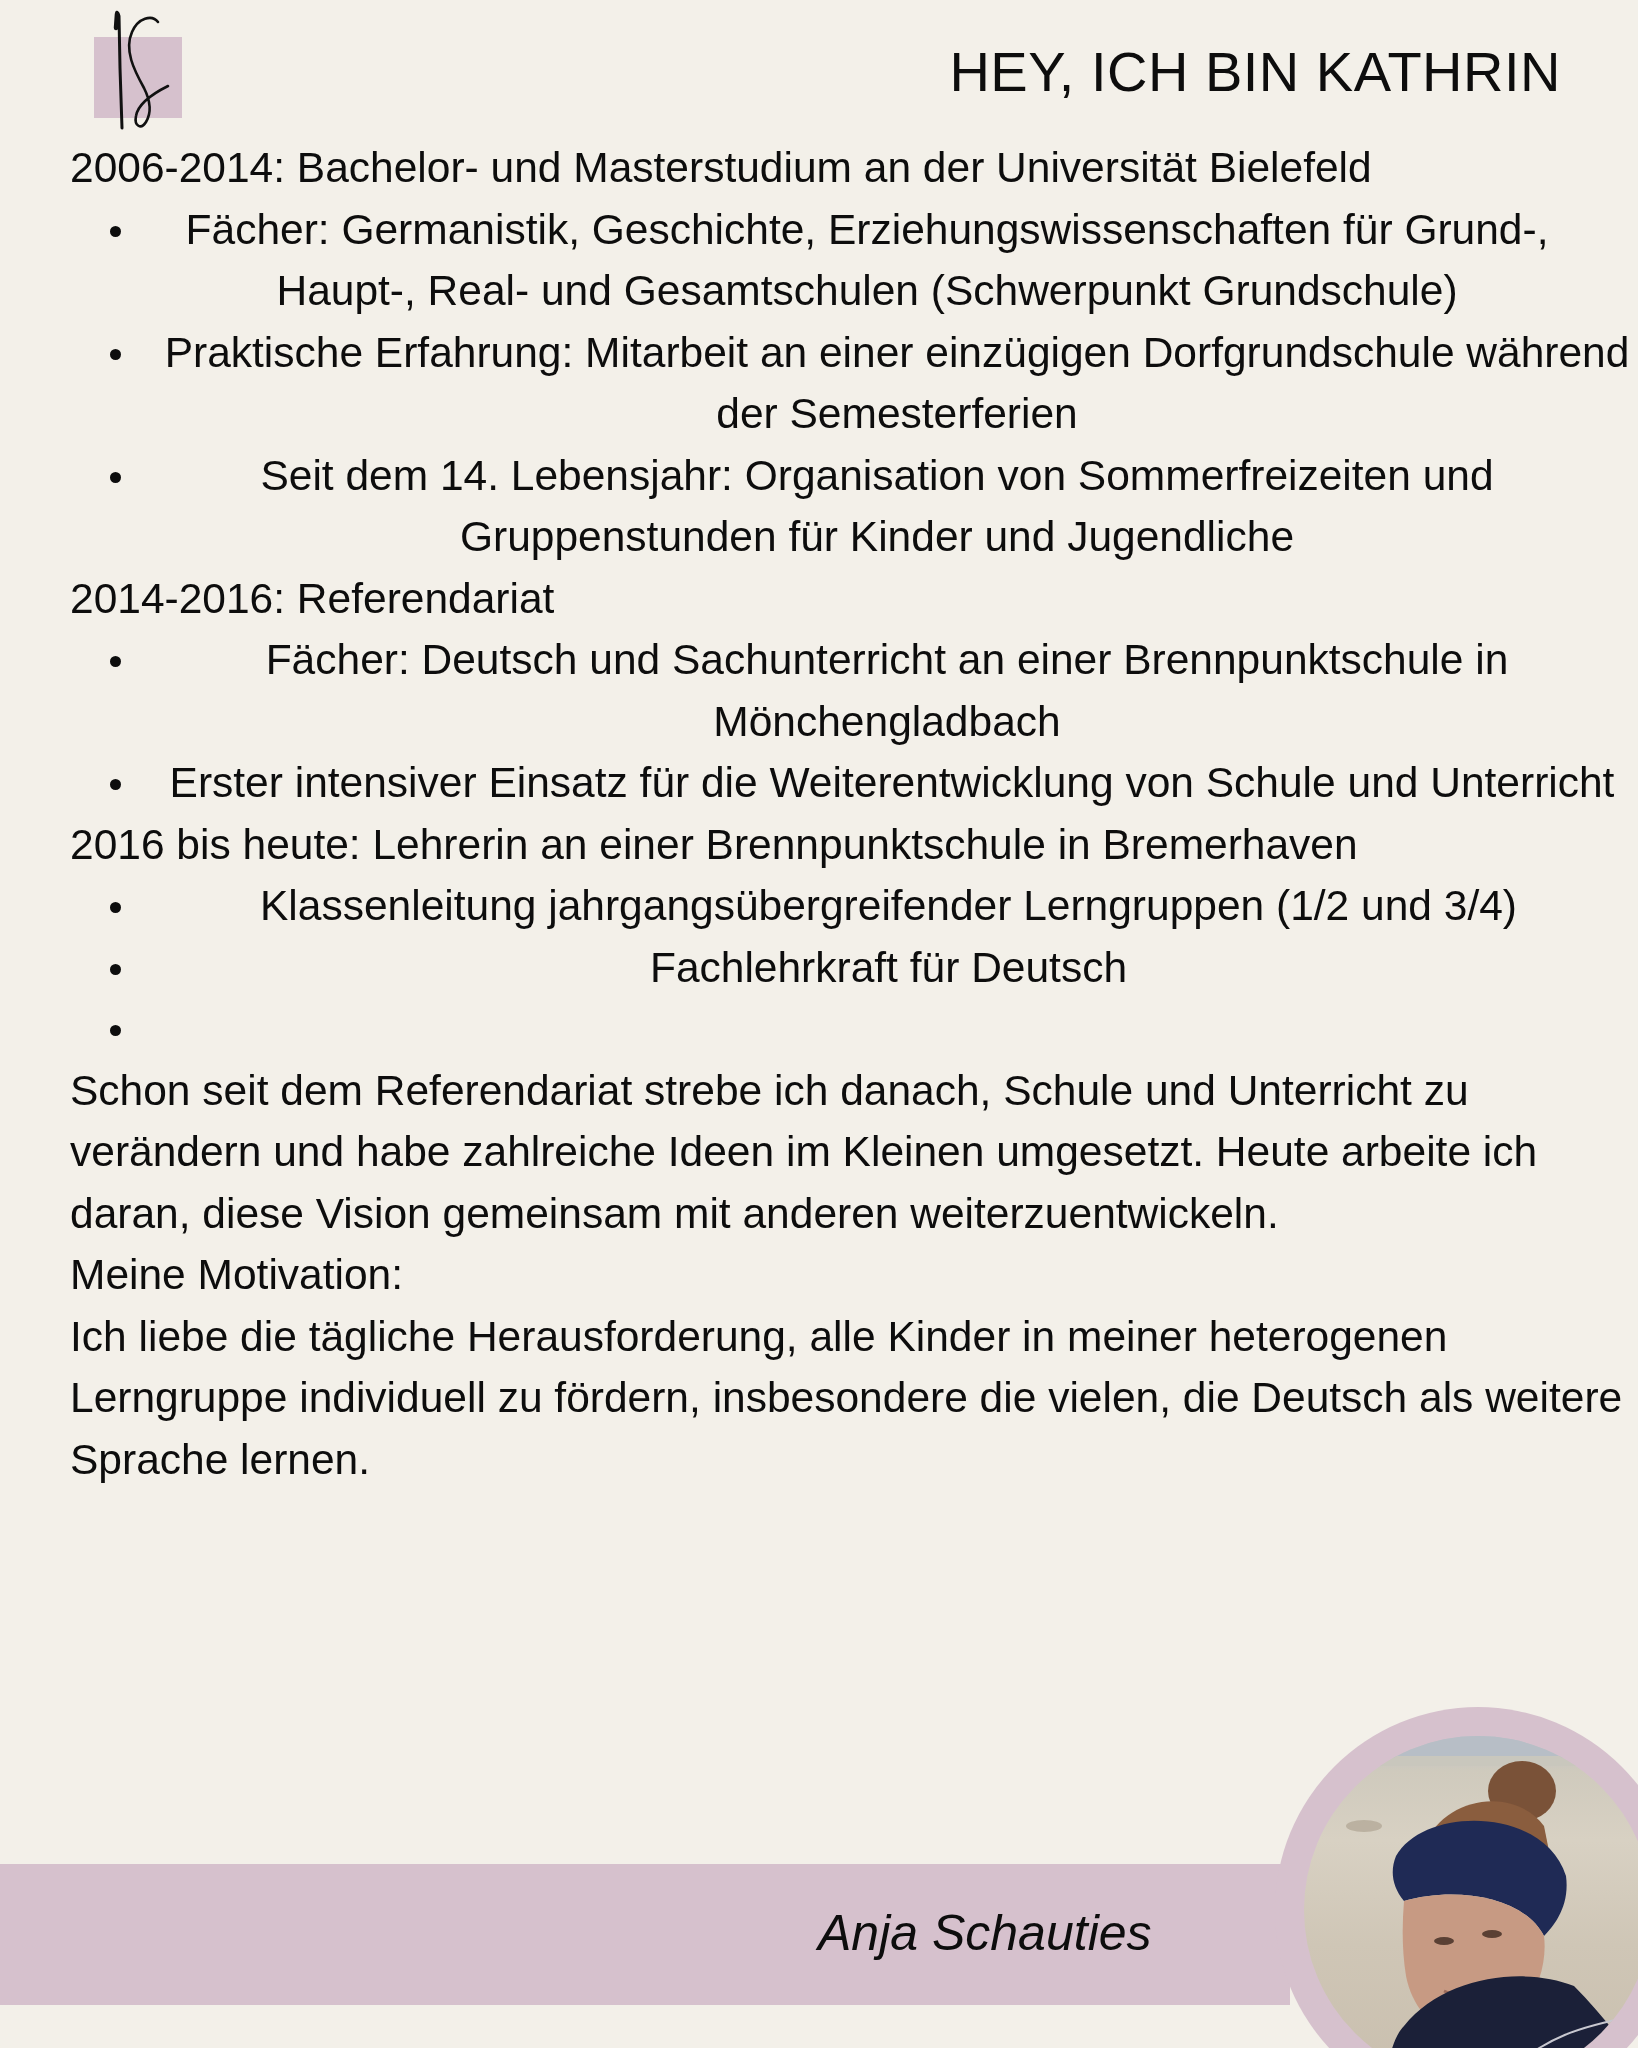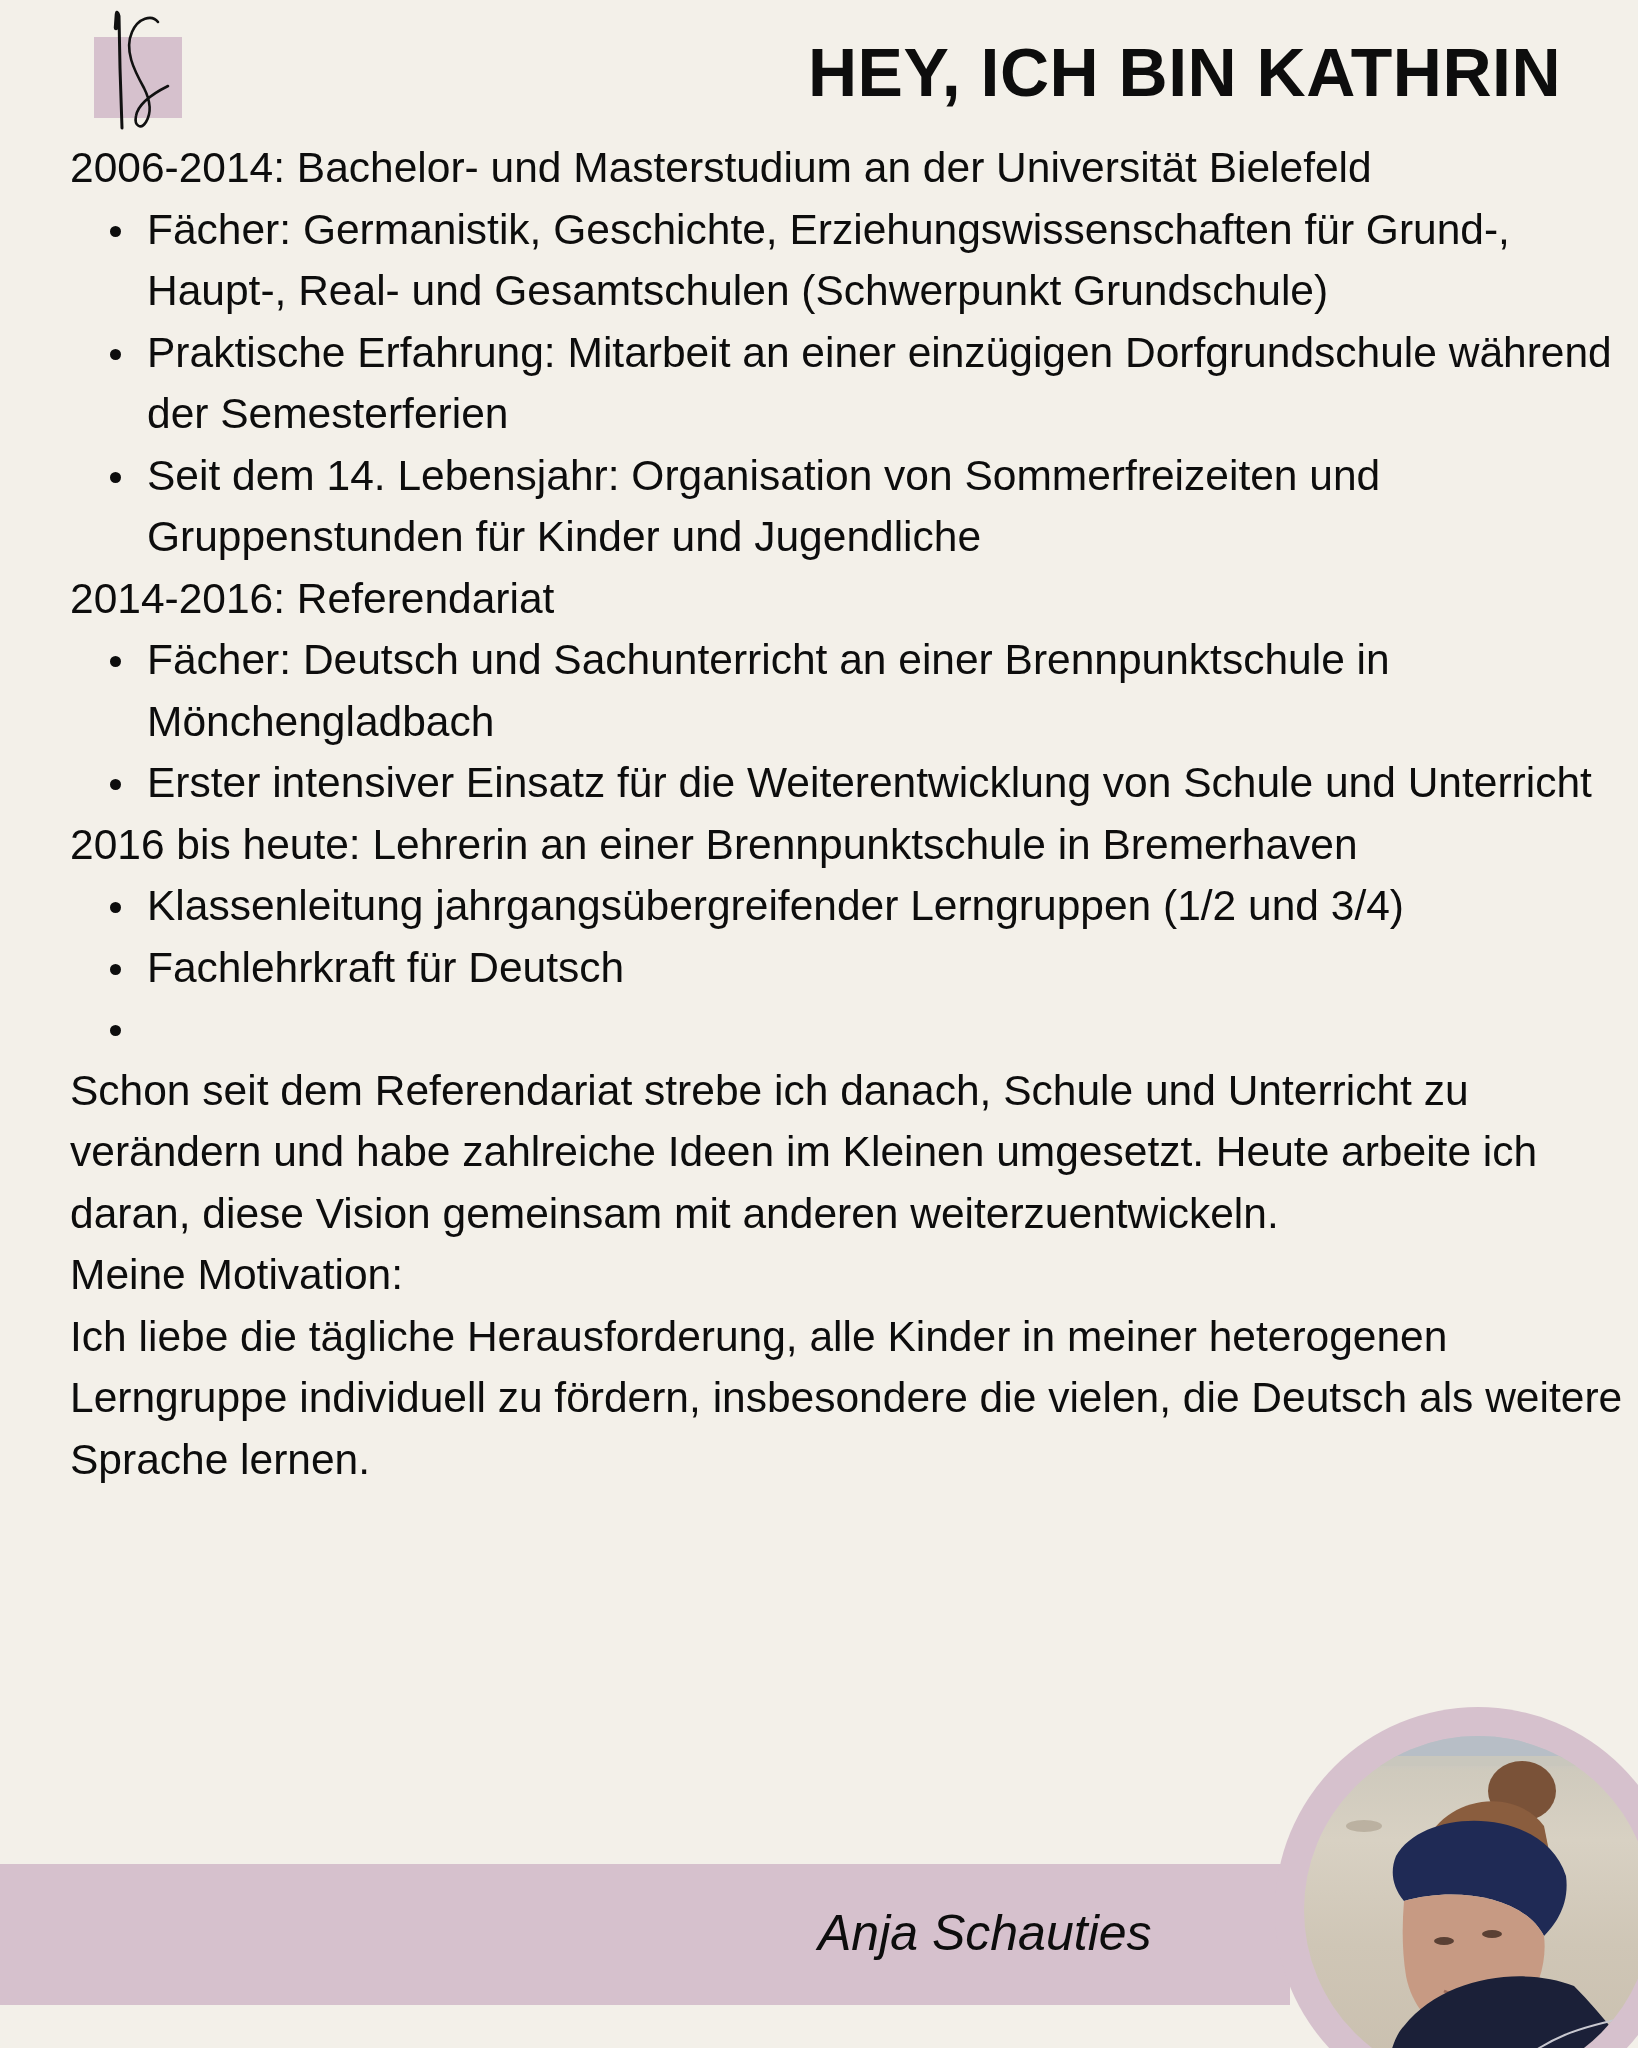--- a/index.html
+++ b/index.html
@@ -32,43 +32,44 @@
   }
   .logo svg {
     position: absolute;
     left: 0;
     top: 0;
   }
   .title {
     position: absolute;
     right: 77px;
     top: 34px;
-    font-size: 68px;
+    font-size: 56px;
     line-height: 76px;
     letter-spacing: 0.5px;
     white-space: nowrap;
     margin: 0;
-    font-weight: bold;
+    font-weight: normal;
   }
   .content {
     position: absolute;
     left: 70px;
     top: 137px;
     width: 1560px;
     font-size: 42.5px;
     line-height: 61.5px;
   }
   .section-head {
     margin: 0;
     white-space: nowrap;
   }
   ul.bullets {
     list-style: none;
     margin: 0;
     padding: 0;
+    text-align: center;
   }
   ul.bullets li {
     position: relative;
     padding-left: 77px;
   }
   ul.bullets li .dot {
     position: absolute;
     left: 40px;
     top: 27px;
     width: 11px;

